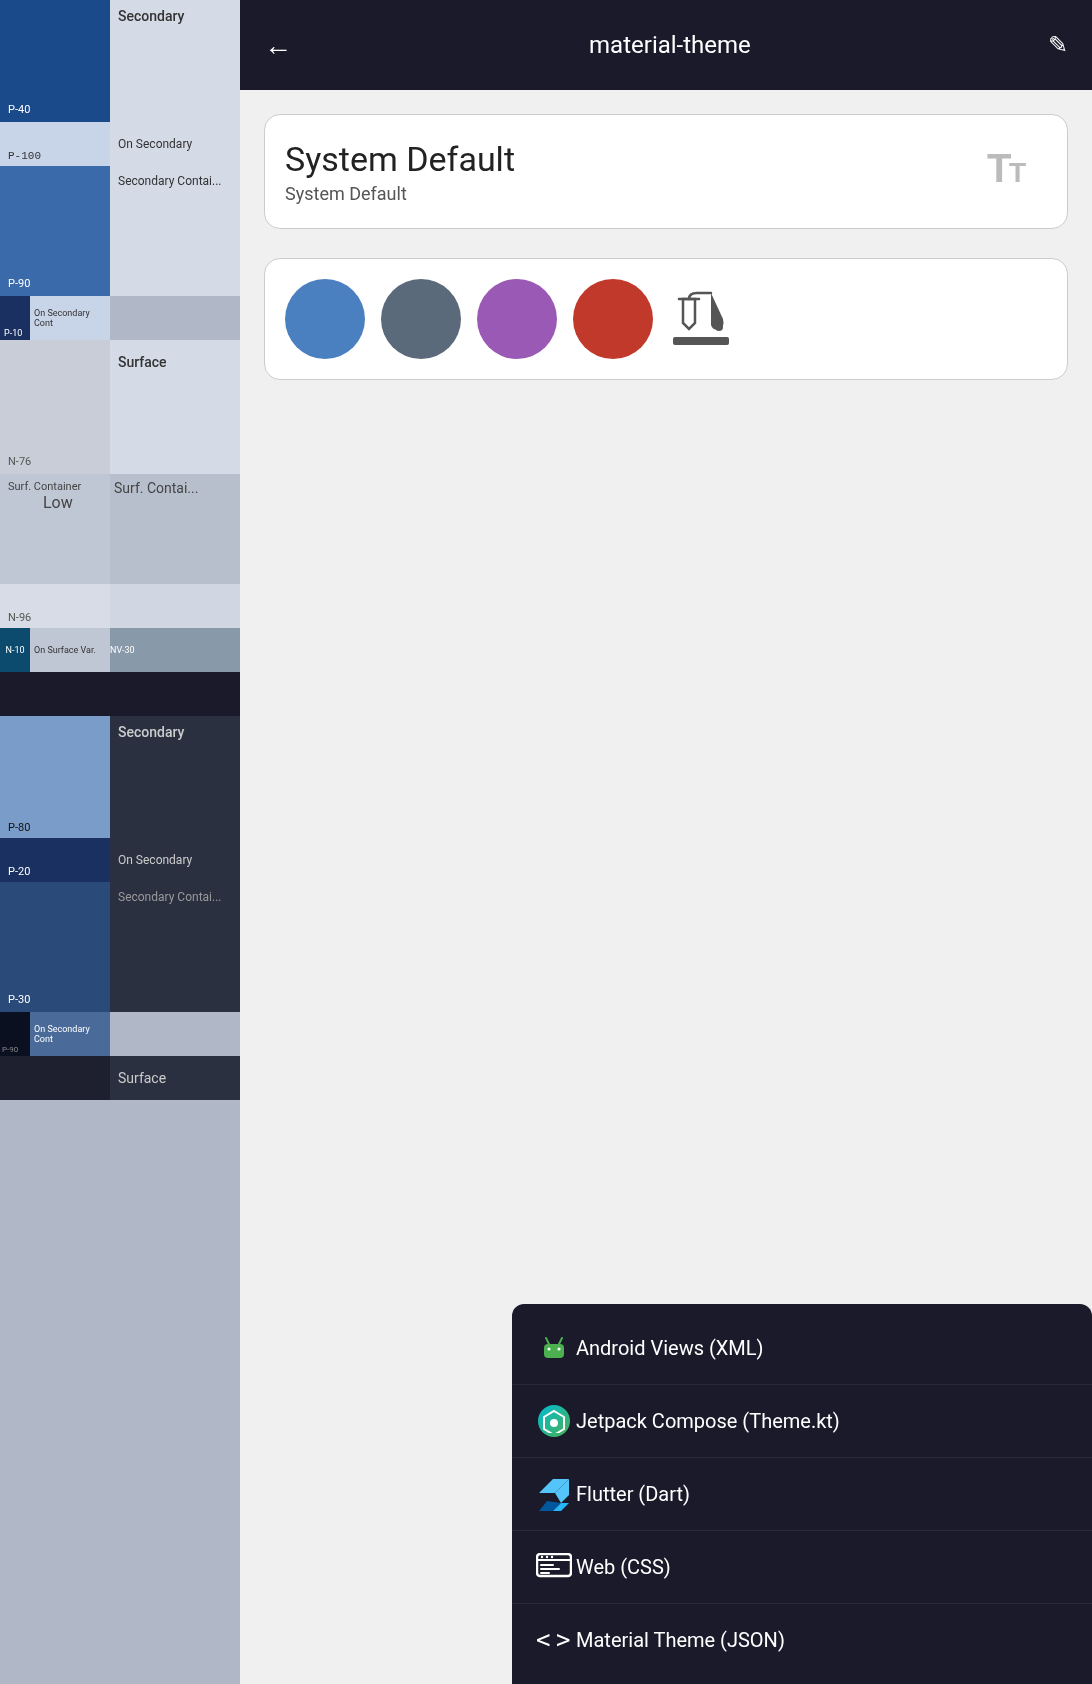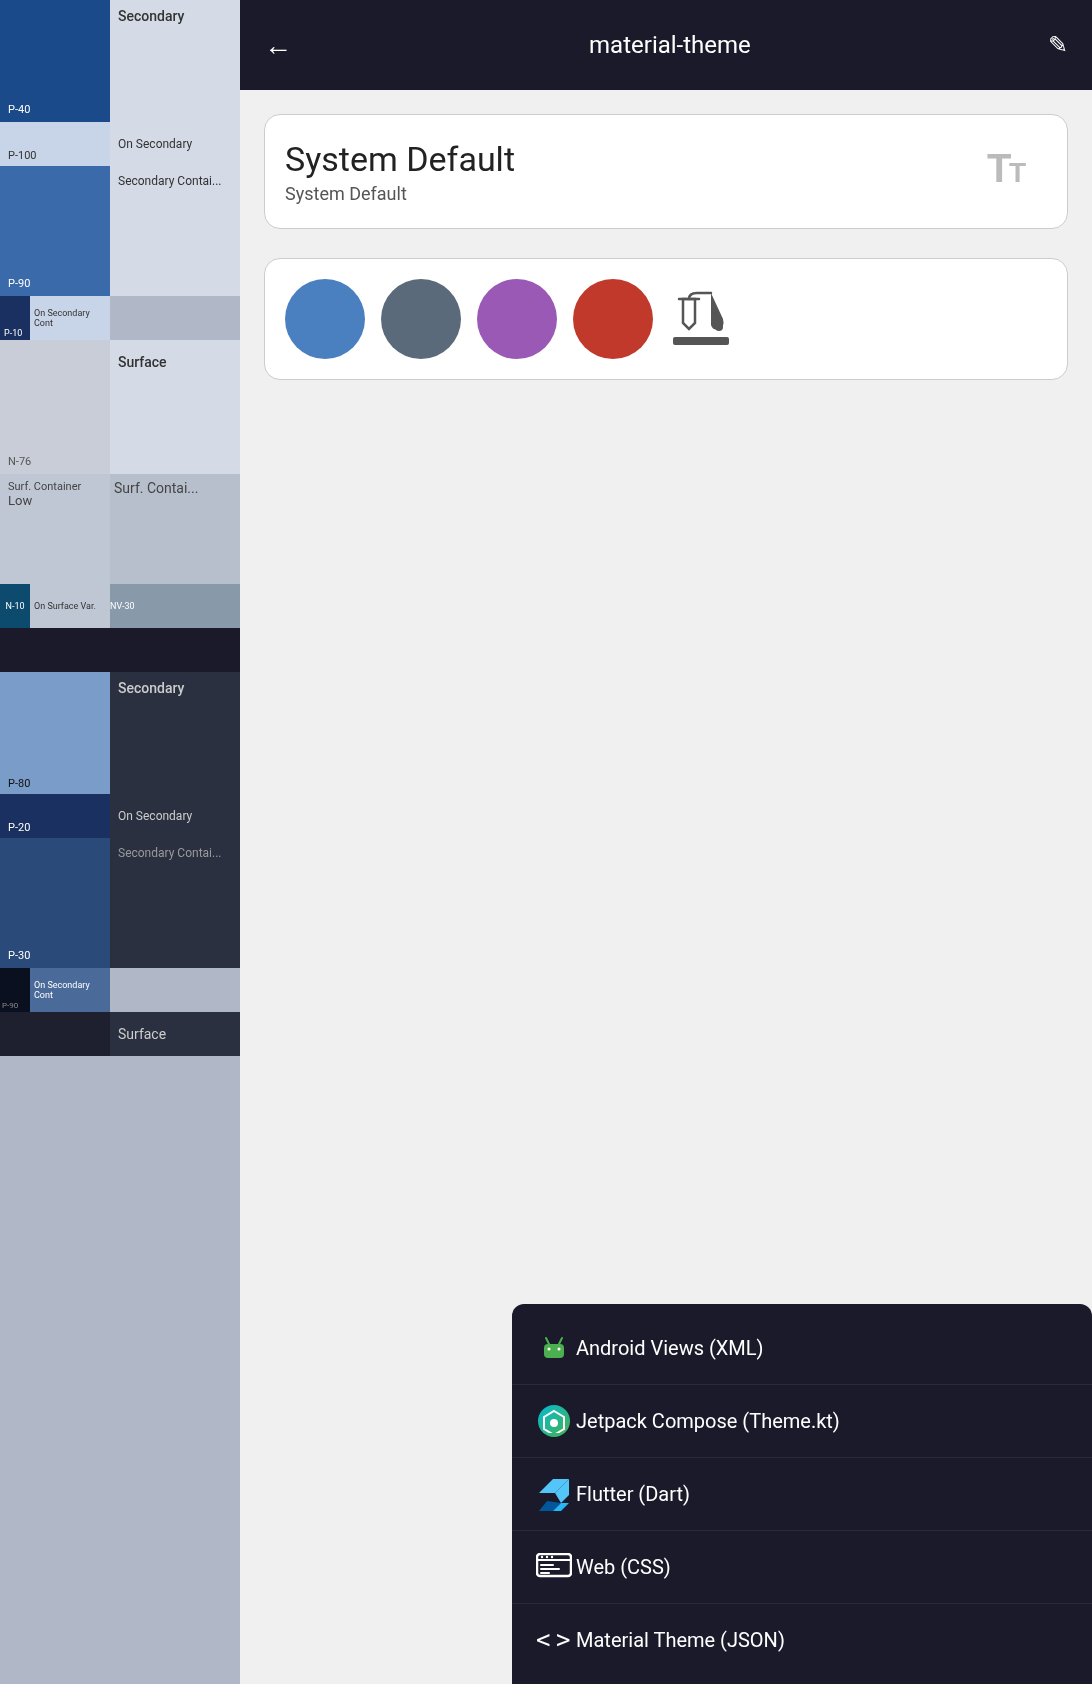--- a/index.html
+++ b/index.html
@@ -66,20 +66,21 @@
 
     .swatch-on-sec-light {
       width: 110px;
       height: 44px;
       background: #c8d4e8;
       display: flex;
       align-items: flex-end;
       padding: 4px 8px;
       color: #333;
       font-size: 11px;
+      font-family: Liberation Mono, monospace;
     }
 
     .swatch-on-sec-label {
       flex: 1;
       height: 44px;
       background: #d4dae6;
       display: flex;
       align-items: center;
       padding: 4px 8px;
       color: #333;
@@ -604,27 +605,33 @@
   <div style="display:flex; height:90px;">
     <div class="swatch-n87">
       <span>N-76</span>
     </div>
     <div style="flex:1; background:#d4dae6;"></div>
   </div>
 
   <div class="row-surf-container">
     <div class="swatch-surf-cont-low">
       <span style="font-size:11px;">Surf. Container</span>
-      <span style="font-size:13px;">Low</span>
+      <span style="font-size:16px;margin-left:35px;">Low</span>
     </div>
     <div class="swatch-surf-cont-high">
       <span style="font-size:14px;">Surf. Contai...</span>
     </div>
   </div>
 
+  <div class="row-n96">
+    <div class="swatch-n96">
+      <span>N-96</span>
+    </div>
+    <div style="flex:1; background:#d0d6e2;"></div>
+  </div>
 
   <div class="row-on-surface">
     <div class="swatch-n10">
       <span style="font-size:9px;">N-10</span>
     </div>
     <div class="swatch-on-surf-var">
       <span style="font-size:9px;">On Surface Var.</span>
     </div>
     <div class="swatch-nv30">
       <span style="font-size:9px;">NV-30</span>

